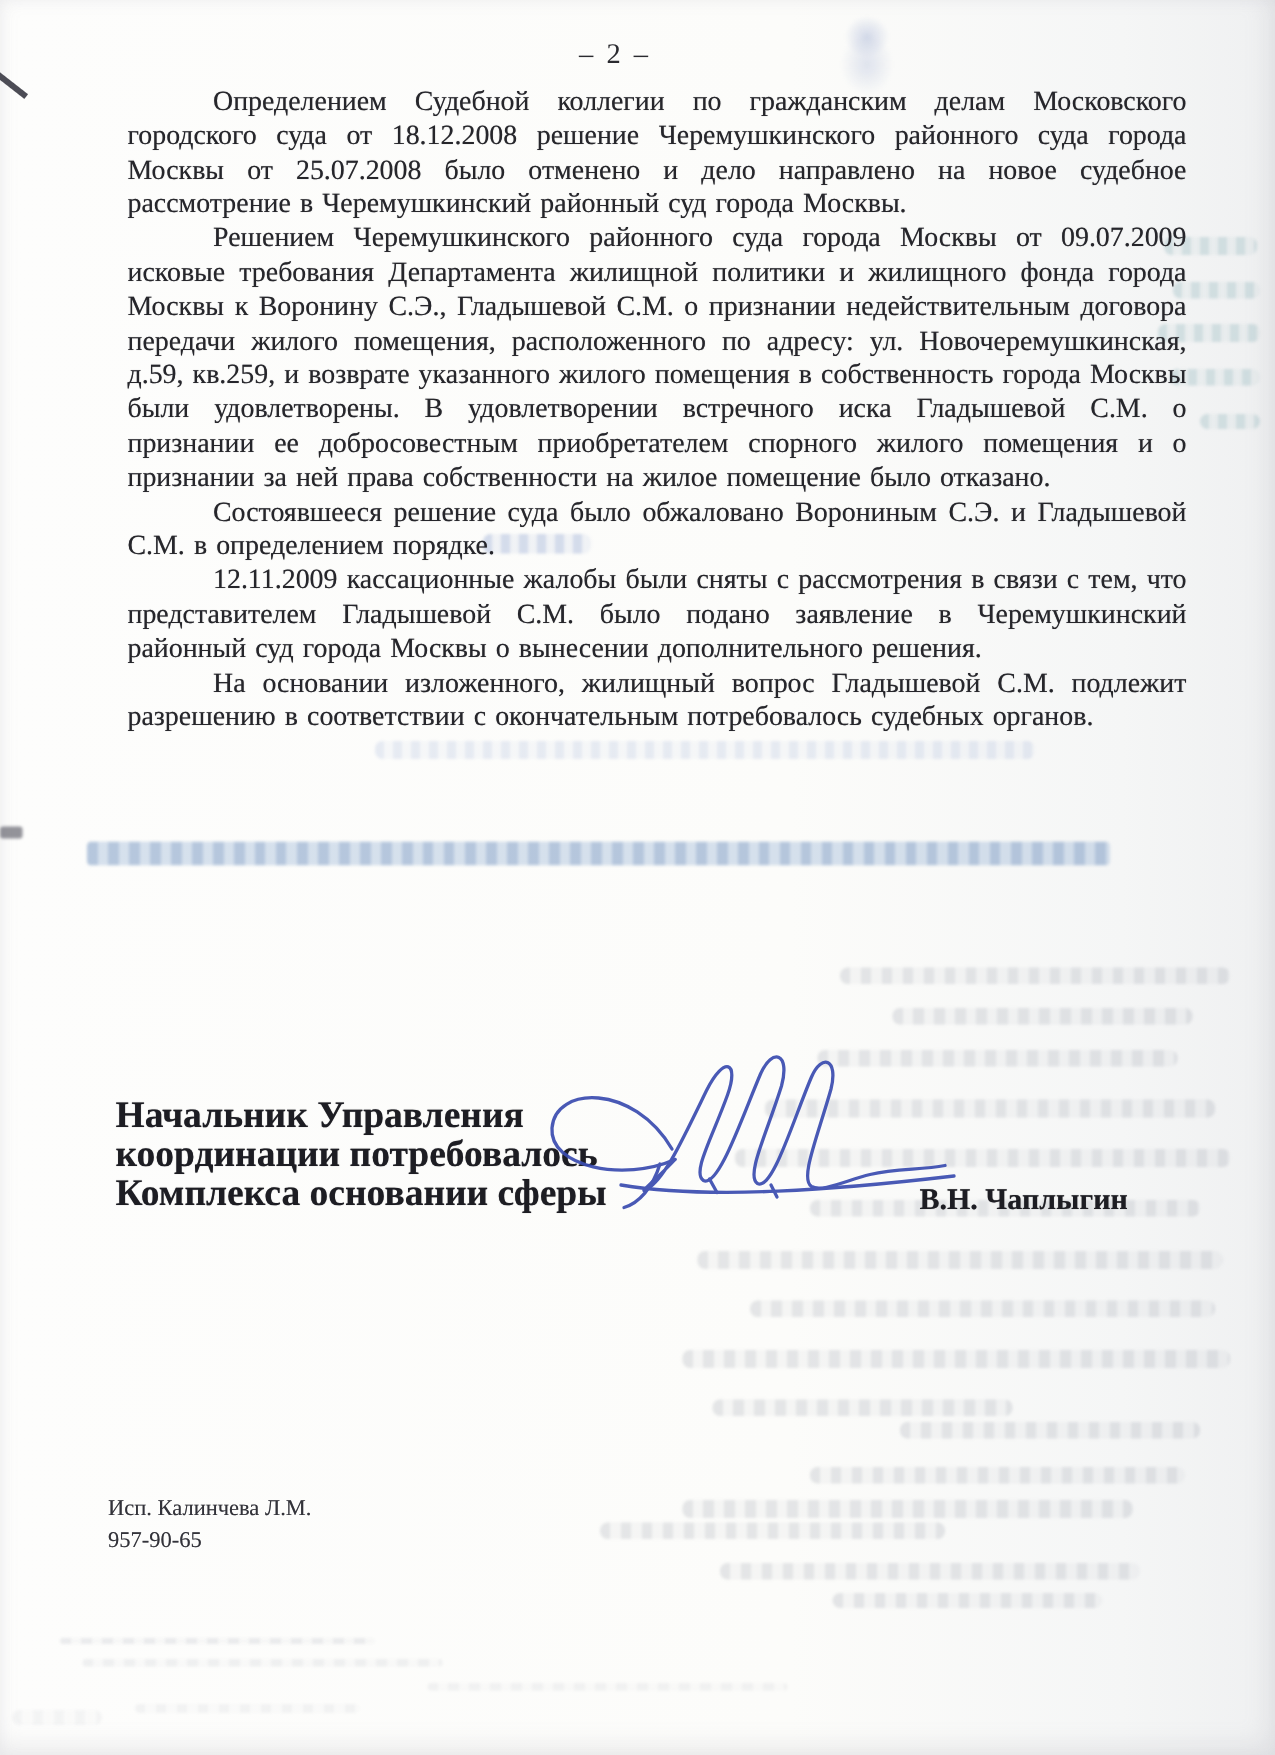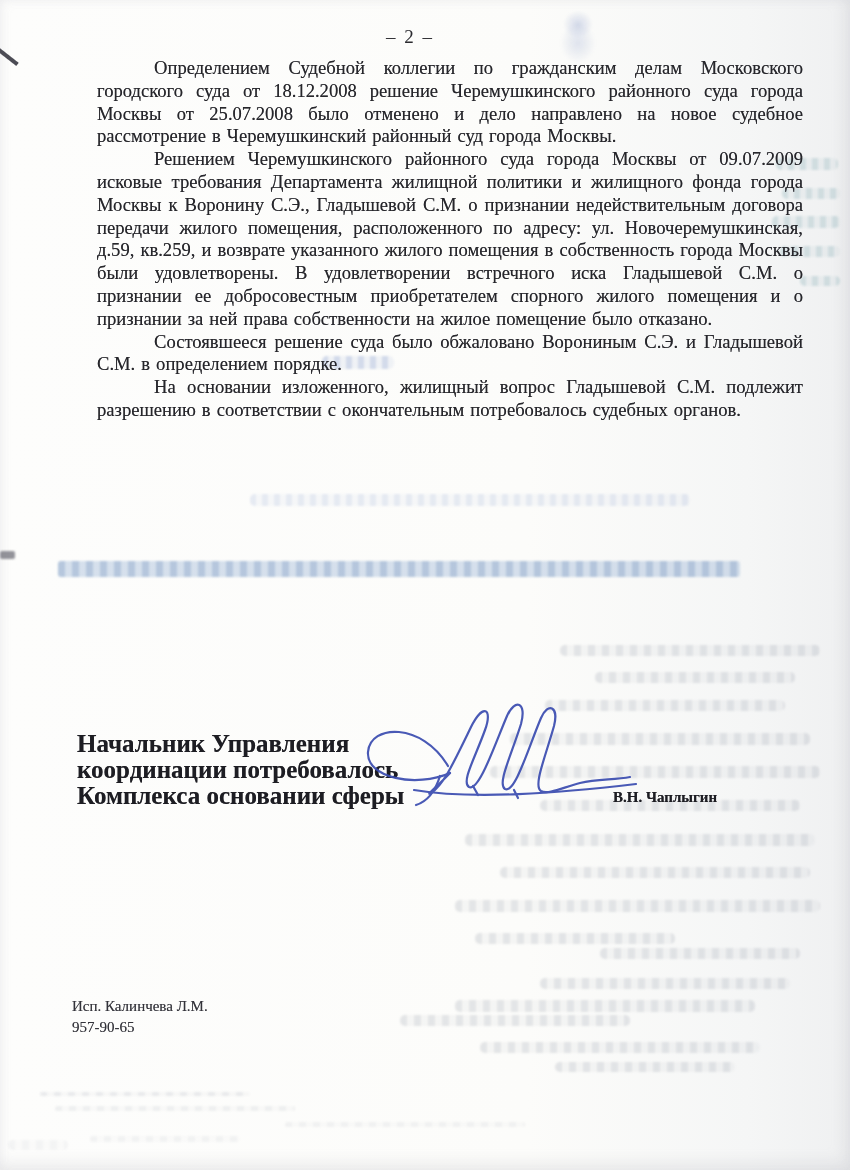--- a/index.html
+++ b/index.html
@@ -20,33 +20,32 @@
     text-align:center;font-size:19px;letter-spacing:2px;color:#2a2a2f;
   }
   
   .content{
     position:absolute;left:85px;top:57px;width:706px;
     font-size:18.6px;line-height:22.8px;
     text-align:justify;
     color:#26262b;
     text-shadow:0 0 .5px rgba(40,40,46,.6);
     word-spacing:1.4px;
-    margin-left:12px;
   }
   .content p{margin:0;text-indent:57px;}
   
   .sigtitle{
     position:absolute;left:77px;top:731px;
     font-size:25px;line-height:26.2px;font-weight:bold;color:#1d1d23;
     text-shadow:0 0 .5px rgba(30,30,36,.65);
   }
   .sigtitle span{display:block;}
   .signame{
     position:absolute;left:613px;top:789px;
-    font-size:15px;font-weight:bold;color:#1d1d23;
+    font-size:20px;font-weight:bold;color:#1d1d23;
     text-shadow:0 0 .5px rgba(30,30,36,.65);white-space:nowrap;
   }
   .signature{position:absolute;left:344px;top:700px;opacity:.92;}
   
   .footer{
     position:absolute;left:72px;top:996px;
     font-size:15px;line-height:21px;color:#33333a;
     text-shadow:0 0 .4px rgba(50,50,58,.5);
   }
   
@@ -118,20 +117,21 @@
   <div class="gl gl-g" style="left:285px;top:1122px;width:240px;height:5px;opacity:.5;"></div>
   <div class="gl gl-g" style="left:90px;top:1136px;width:150px;height:6px;opacity:.45;"></div>
   <div class="gl gl-g" style="left:8px;top:1140px;width:60px;height:10px;opacity:.4;"></div>
 
   <div class="pagenum">– 2 –</div>
 
   <div class="content">
     <p>Определением Судебной коллегии по гражданским делам Московского городского суда от 18.12.2008 решение Черемушкинского районного суда города Москвы от 25.07.2008 было отменено и дело направлено на новое судебное рассмотрение в Черемушкинский районный суд города Москвы.</p>
     <p>Решением Черемушкинского районного суда города Москвы от 09.07.2009 исковые требования Департамента жилищной политики и жилищного фонда города Москвы к Воронину С.Э., Гладышевой С.М. о признании недействительным договора передачи жилого помещения, расположенного по адресу: ул. Новочеремушкинская, д.59, кв.259, и возврате указанного жилого помещения в собственность города Москвы были удовлетворены. В удовлетворении встречного иска Гладышевой С.М. о признании ее добросовестным приобретателем спорного жилого помещения и о признании за ней права собственности на жилое помещение было отказано.</p>
     <p>Состоявшееся решение суда было обжаловано Ворониным С.Э. и Гладышевой С.М. в определением порядке.</p>
+    <p>12.11.2009 кассационные жалобы были сняты с рассмотрения в связи с тем, что представителем Гладышевой С.М. было подано заявление в Черемушкинский районный суд города Москвы о вынесении дополнительного решения.</p>
     <p>На основании изложенного, жилищный вопрос Гладышевой С.М. подлежит разрешению в соответствии с окончательным потребовалось судебных органов.</p>
   </div>
 
   <div class="sigtitle">
     <span>Начальник Управления</span>
     <span>координации потребовалось</span>
     <span>Комплекса основании сферы</span>
   </div>
 
   <svg class="signature" width="300" height="112" viewBox="0 0 300 112">

